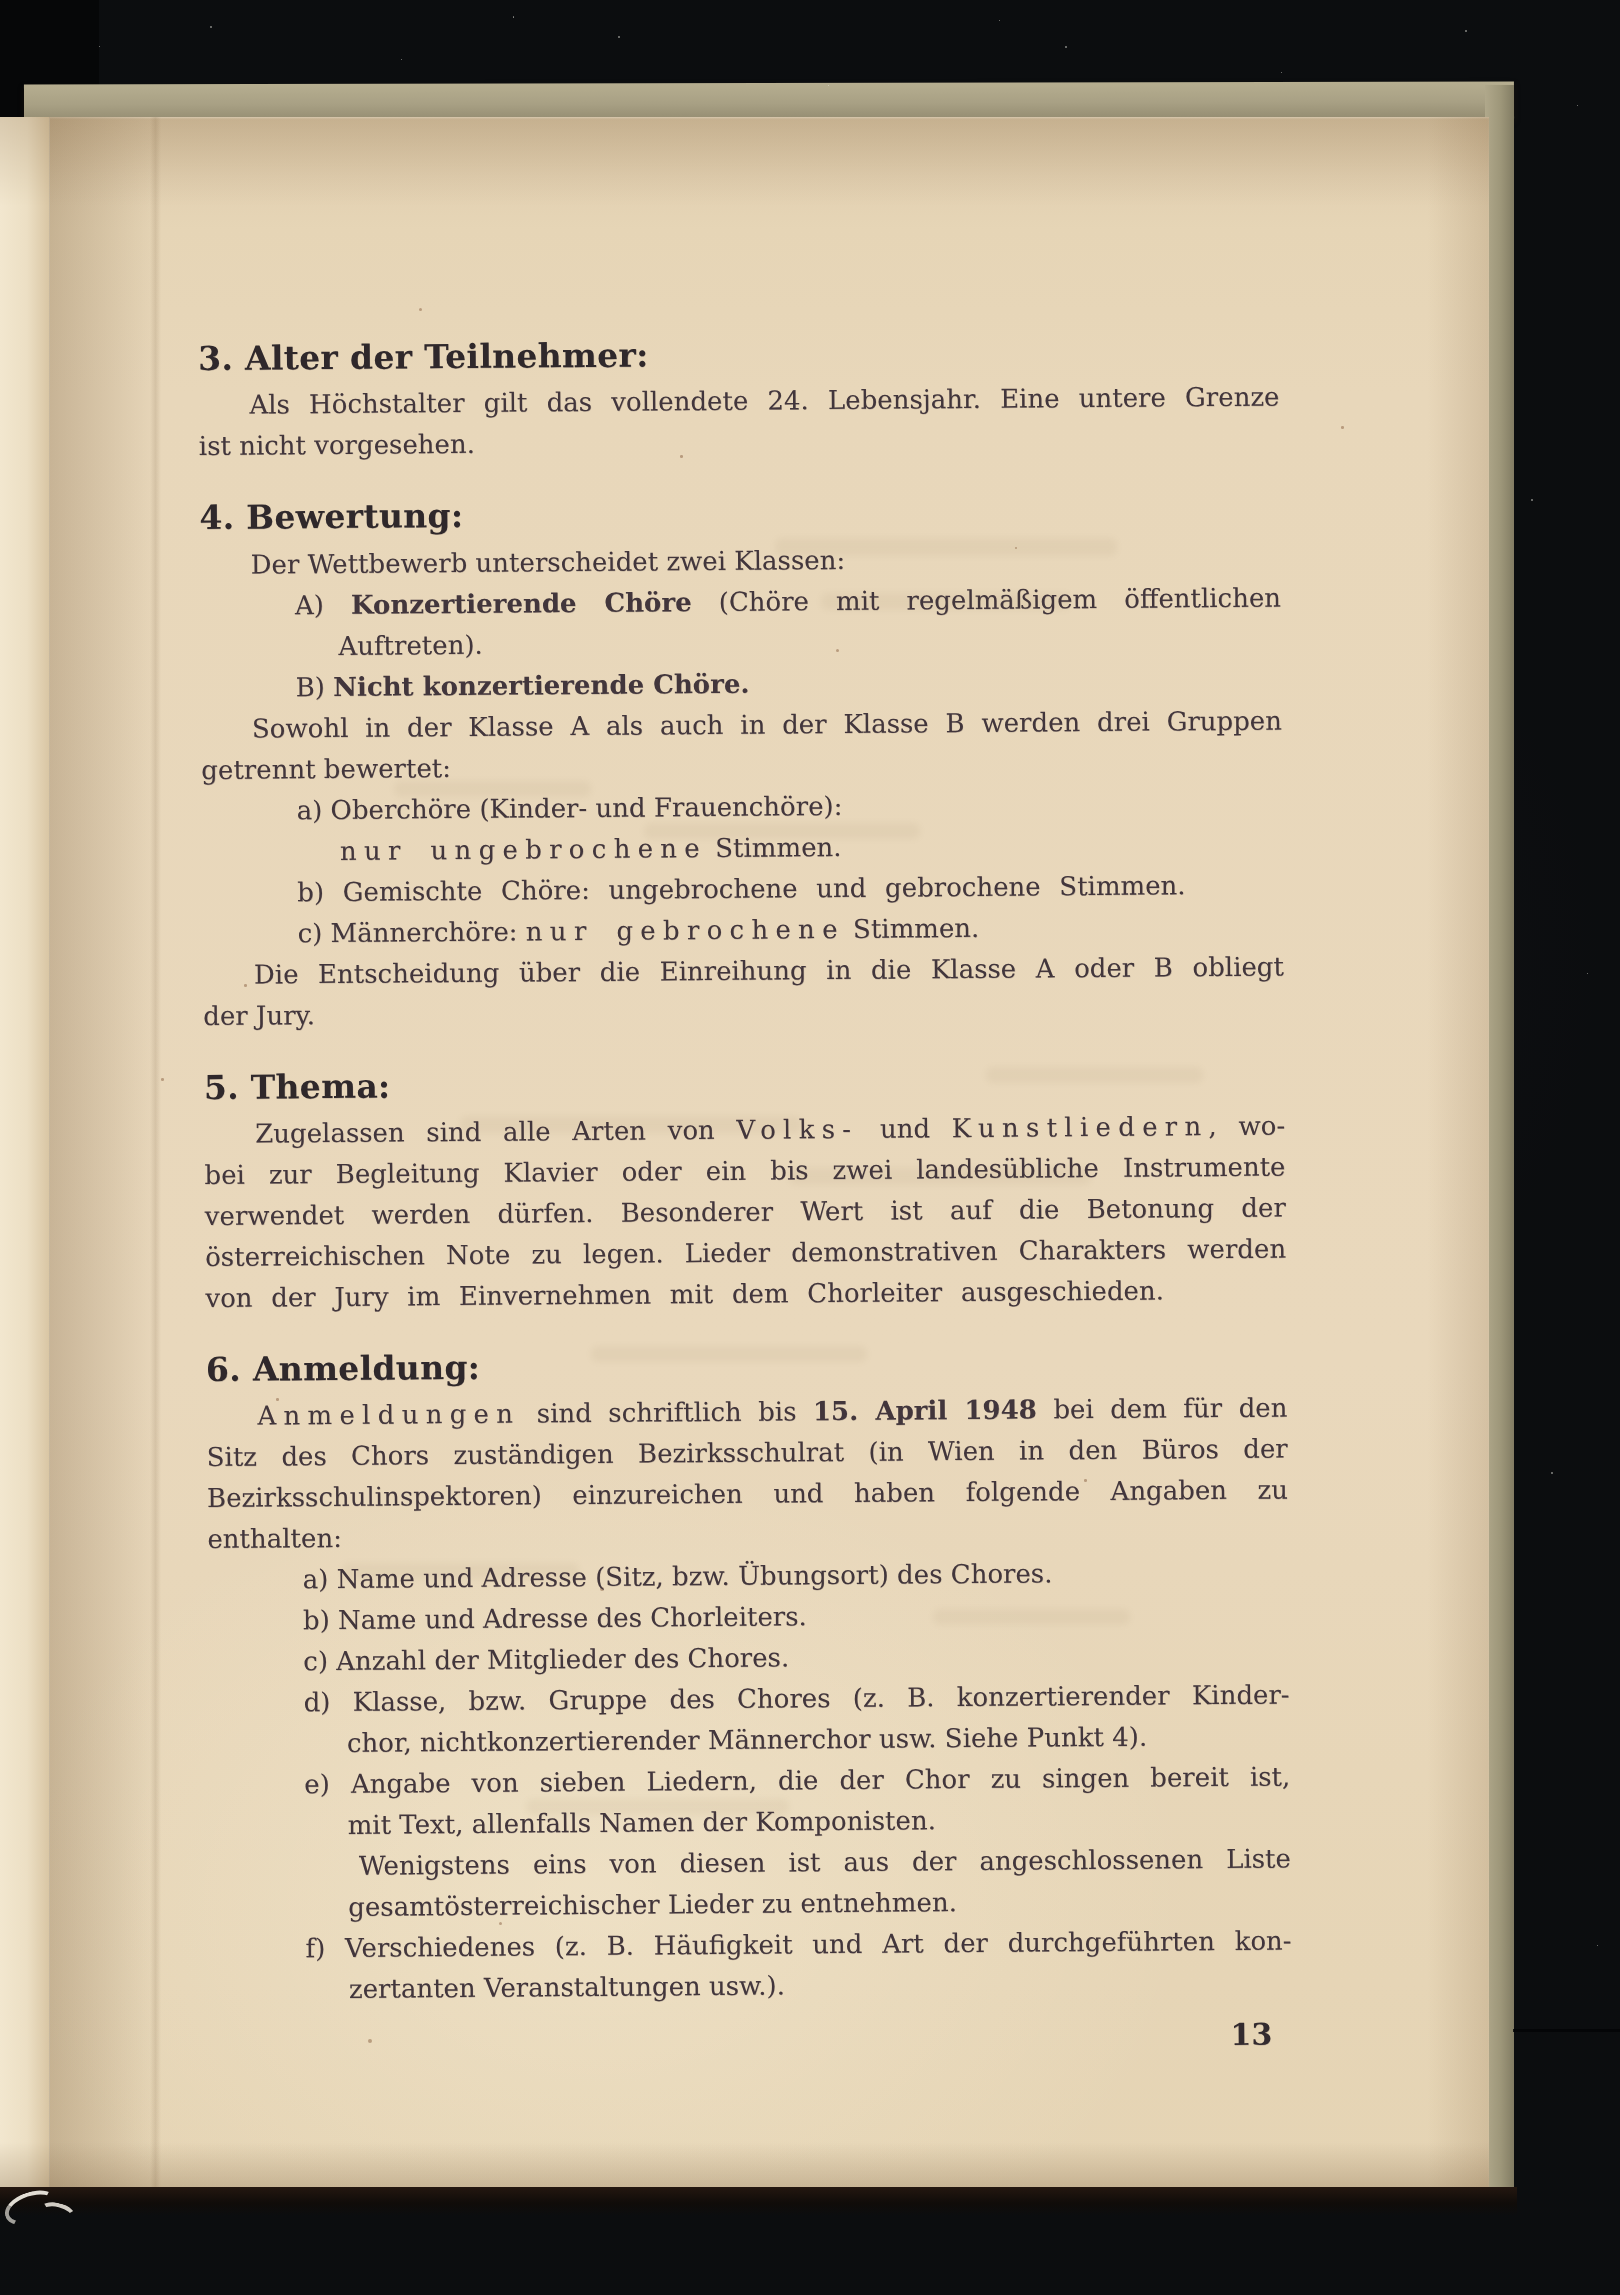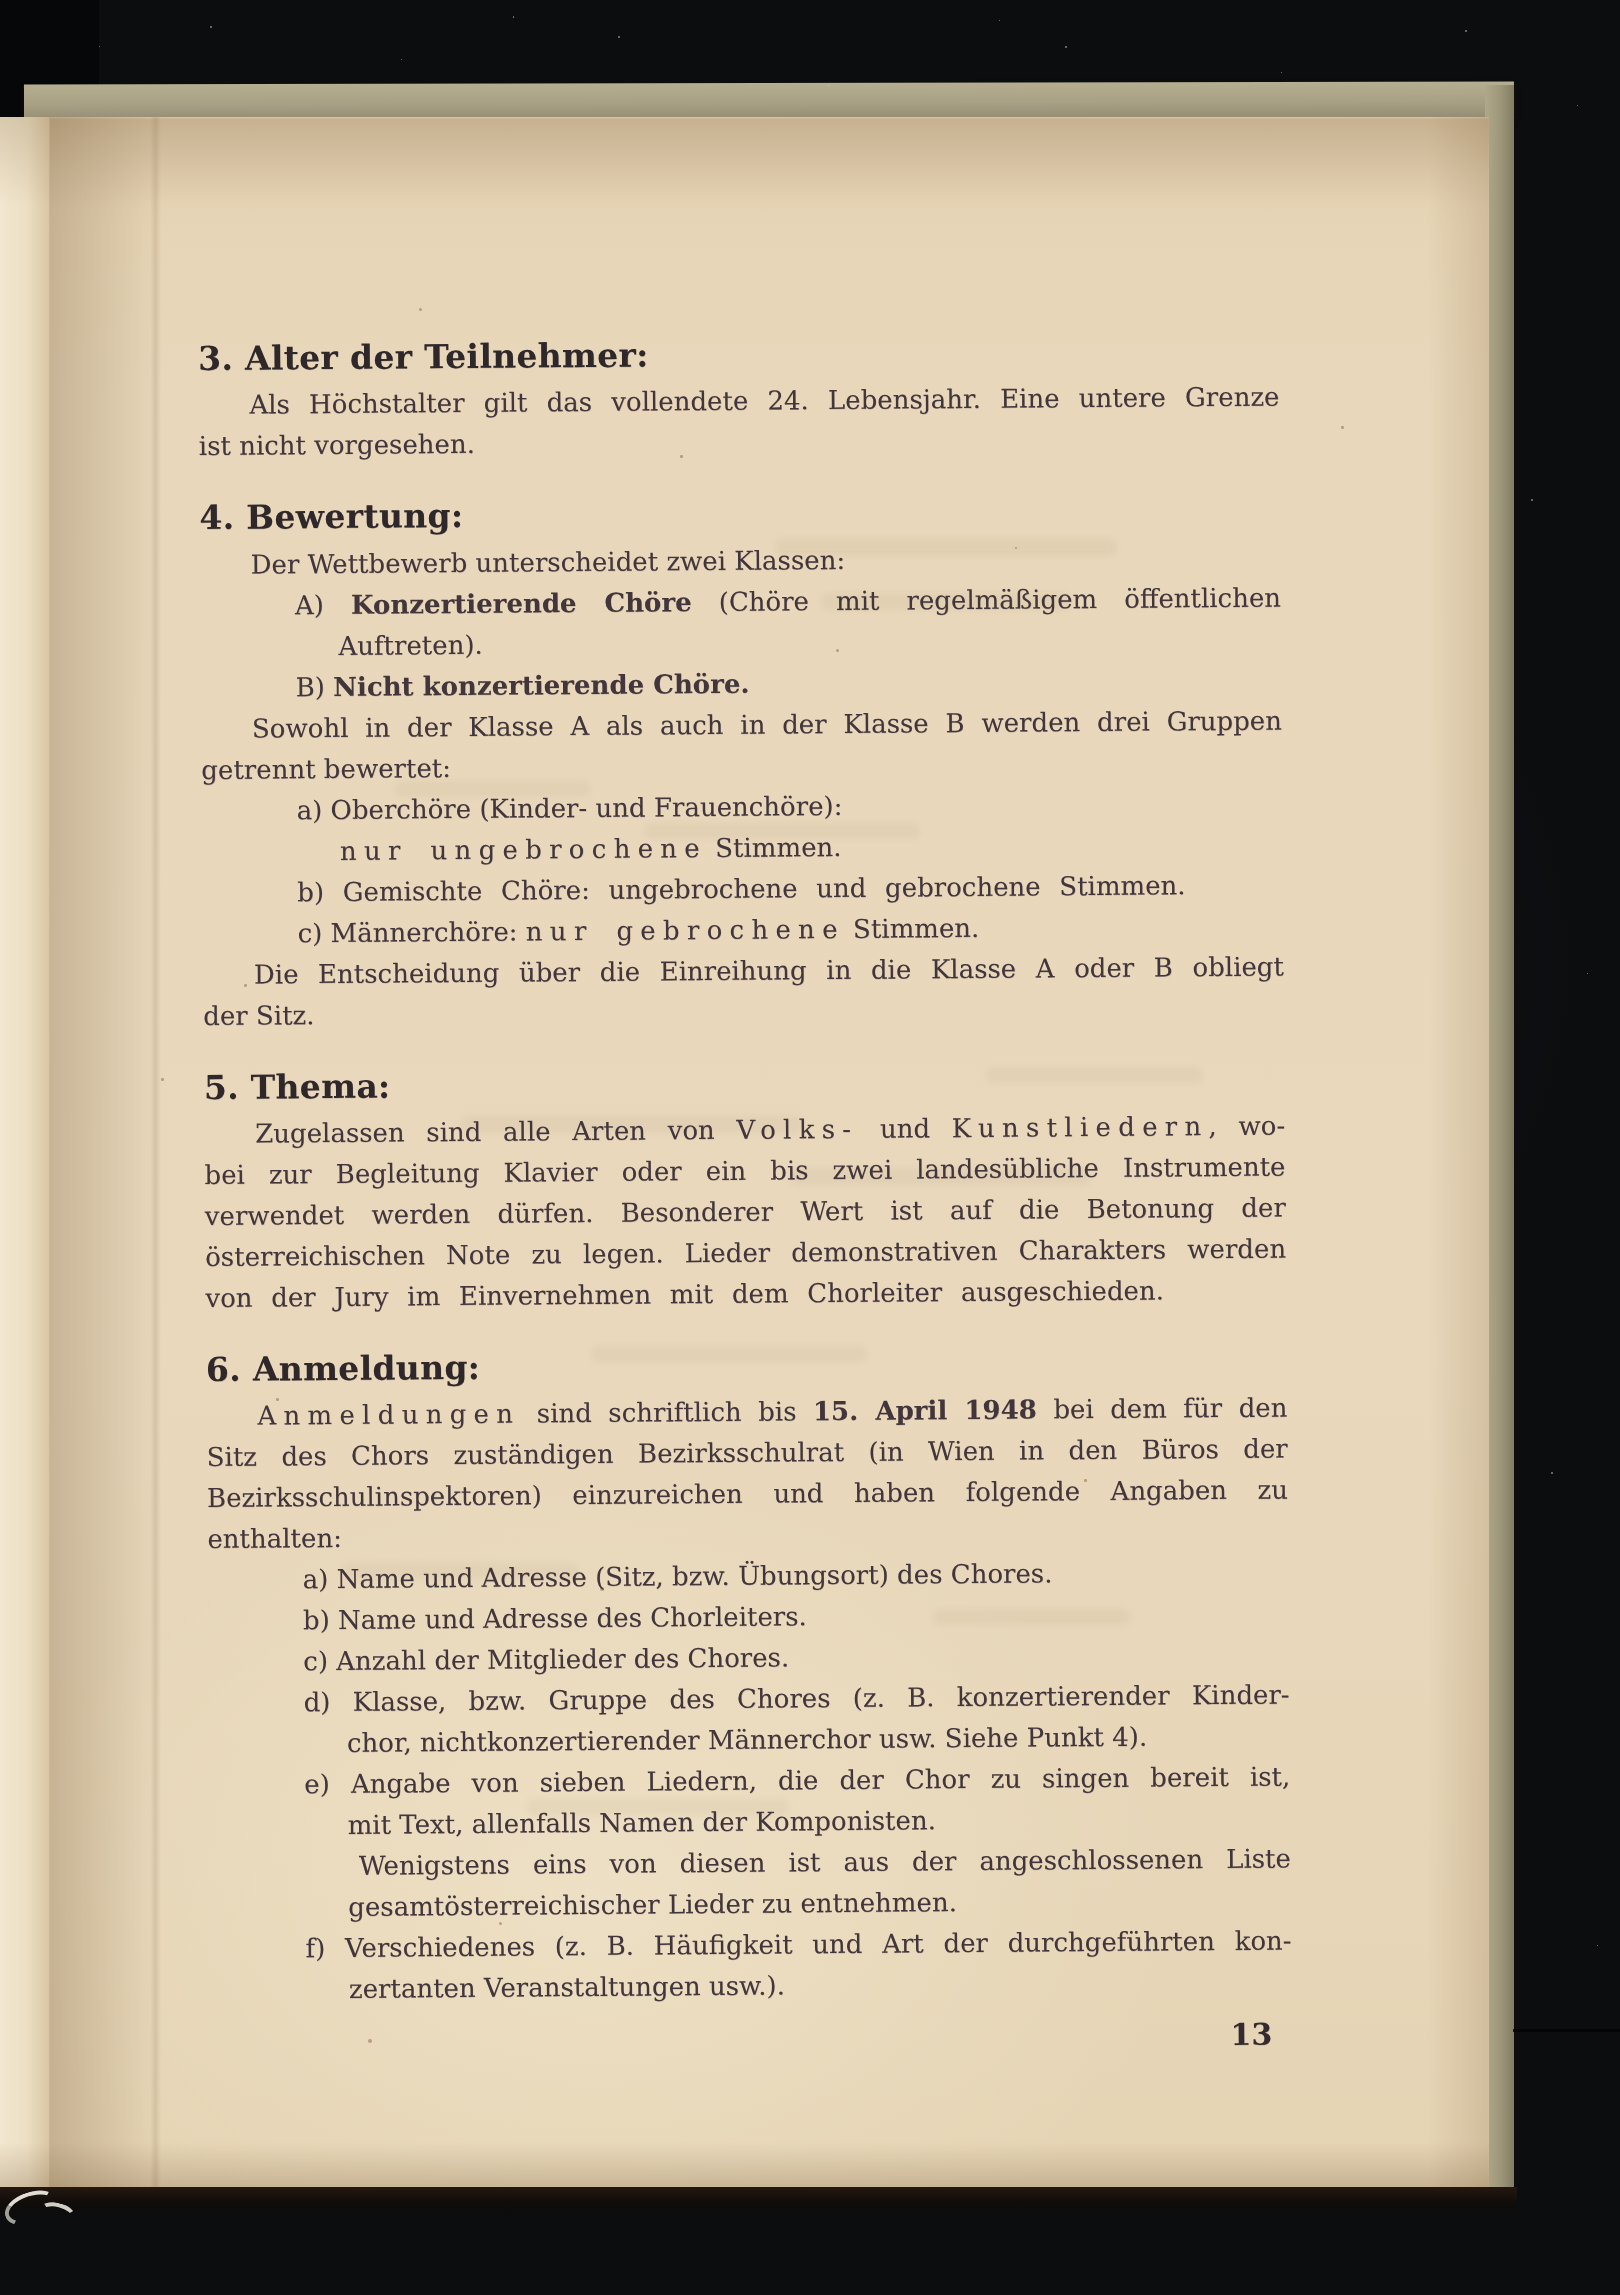--- a/index.html
+++ b/index.html
@@ -129,21 +129,21 @@
           <div class="line ind-item j"><span>A) </span><span class="b">Konzertierende Chöre</span><span> (Chöre mit regelmäßigem öffentlichen</span></div>
           <div class="line ind-cont"><span>Auftreten).</span></div>
           <div class="line ind-item"><span>B) </span><span class="b">Nicht konzertierende Chöre.</span></div>
           <div class="line ind-para j"><span>Sowohl in der Klasse A als auch in der Klasse B werden drei Gruppen</span></div>
           <div class="line ind-flush"><span>getrennt bewertet:</span></div>
           <div class="line ind-item"><span>a) Oberchöre (Kinder- und Frauenchöre):</span></div>
           <div class="line ind-cont"><span class="ls">nur ungebrochene</span><span> Stimmen.</span></div>
           <div class="line ind-item w"><span>b) Gemischte Chöre: ungebrochene und gebrochene Stimmen.</span></div>
           <div class="line ind-item"><span>c) Männerchöre: </span><span class="ls">nur gebrochene</span><span> Stimmen.</span></div>
           <div class="line ind-para j"><span>Die Entscheidung über die Einreihung in die Klasse A oder B obliegt</span></div>
-          <div class="line ind-flush"><span>der Sitz.</span></div>
+          <div class="line ind-flush"><span>der Jury.</span></div>
           <div class="line heading">5. Thema:</div>
           <div class="line ind-para j"><span>Zugelassen sind alle Arten von </span><span class="ls">Volks-</span><span> und </span><span class="ls">Kunstliedern</span><span>, wo-</span></div>
           <div class="line ind-flush j"><span>bei zur Begleitung Klavier oder ein bis zwei landesübliche Instrumente</span></div>
           <div class="line ind-flush j"><span>verwendet werden dürfen. Besonderer Wert ist auf die Betonung der</span></div>
           <div class="line ind-flush j"><span>österreichischen Note zu legen. Lieder demonstrativen Charakters werden</span></div>
           <div class="line ind-flush w"><span>von der Jury im Einvernehmen mit dem Chorleiter ausgeschieden.</span></div>
           <div class="line heading">6. Anmeldung:</div>
           <div class="line ind-para j"><span class="ls">Anmeldungen</span><span> sind schriftlich bis </span><span class="b">15. April 1948</span><span> bei dem für den</span></div>
           <div class="line ind-flush j"><span>Sitz des Chors zuständigen Bezirksschulrat (in Wien in den Büros der</span></div>
           <div class="line ind-flush j"><span>Bezirksschulinspektoren) einzureichen und haben folgende Angaben zu</span></div>

